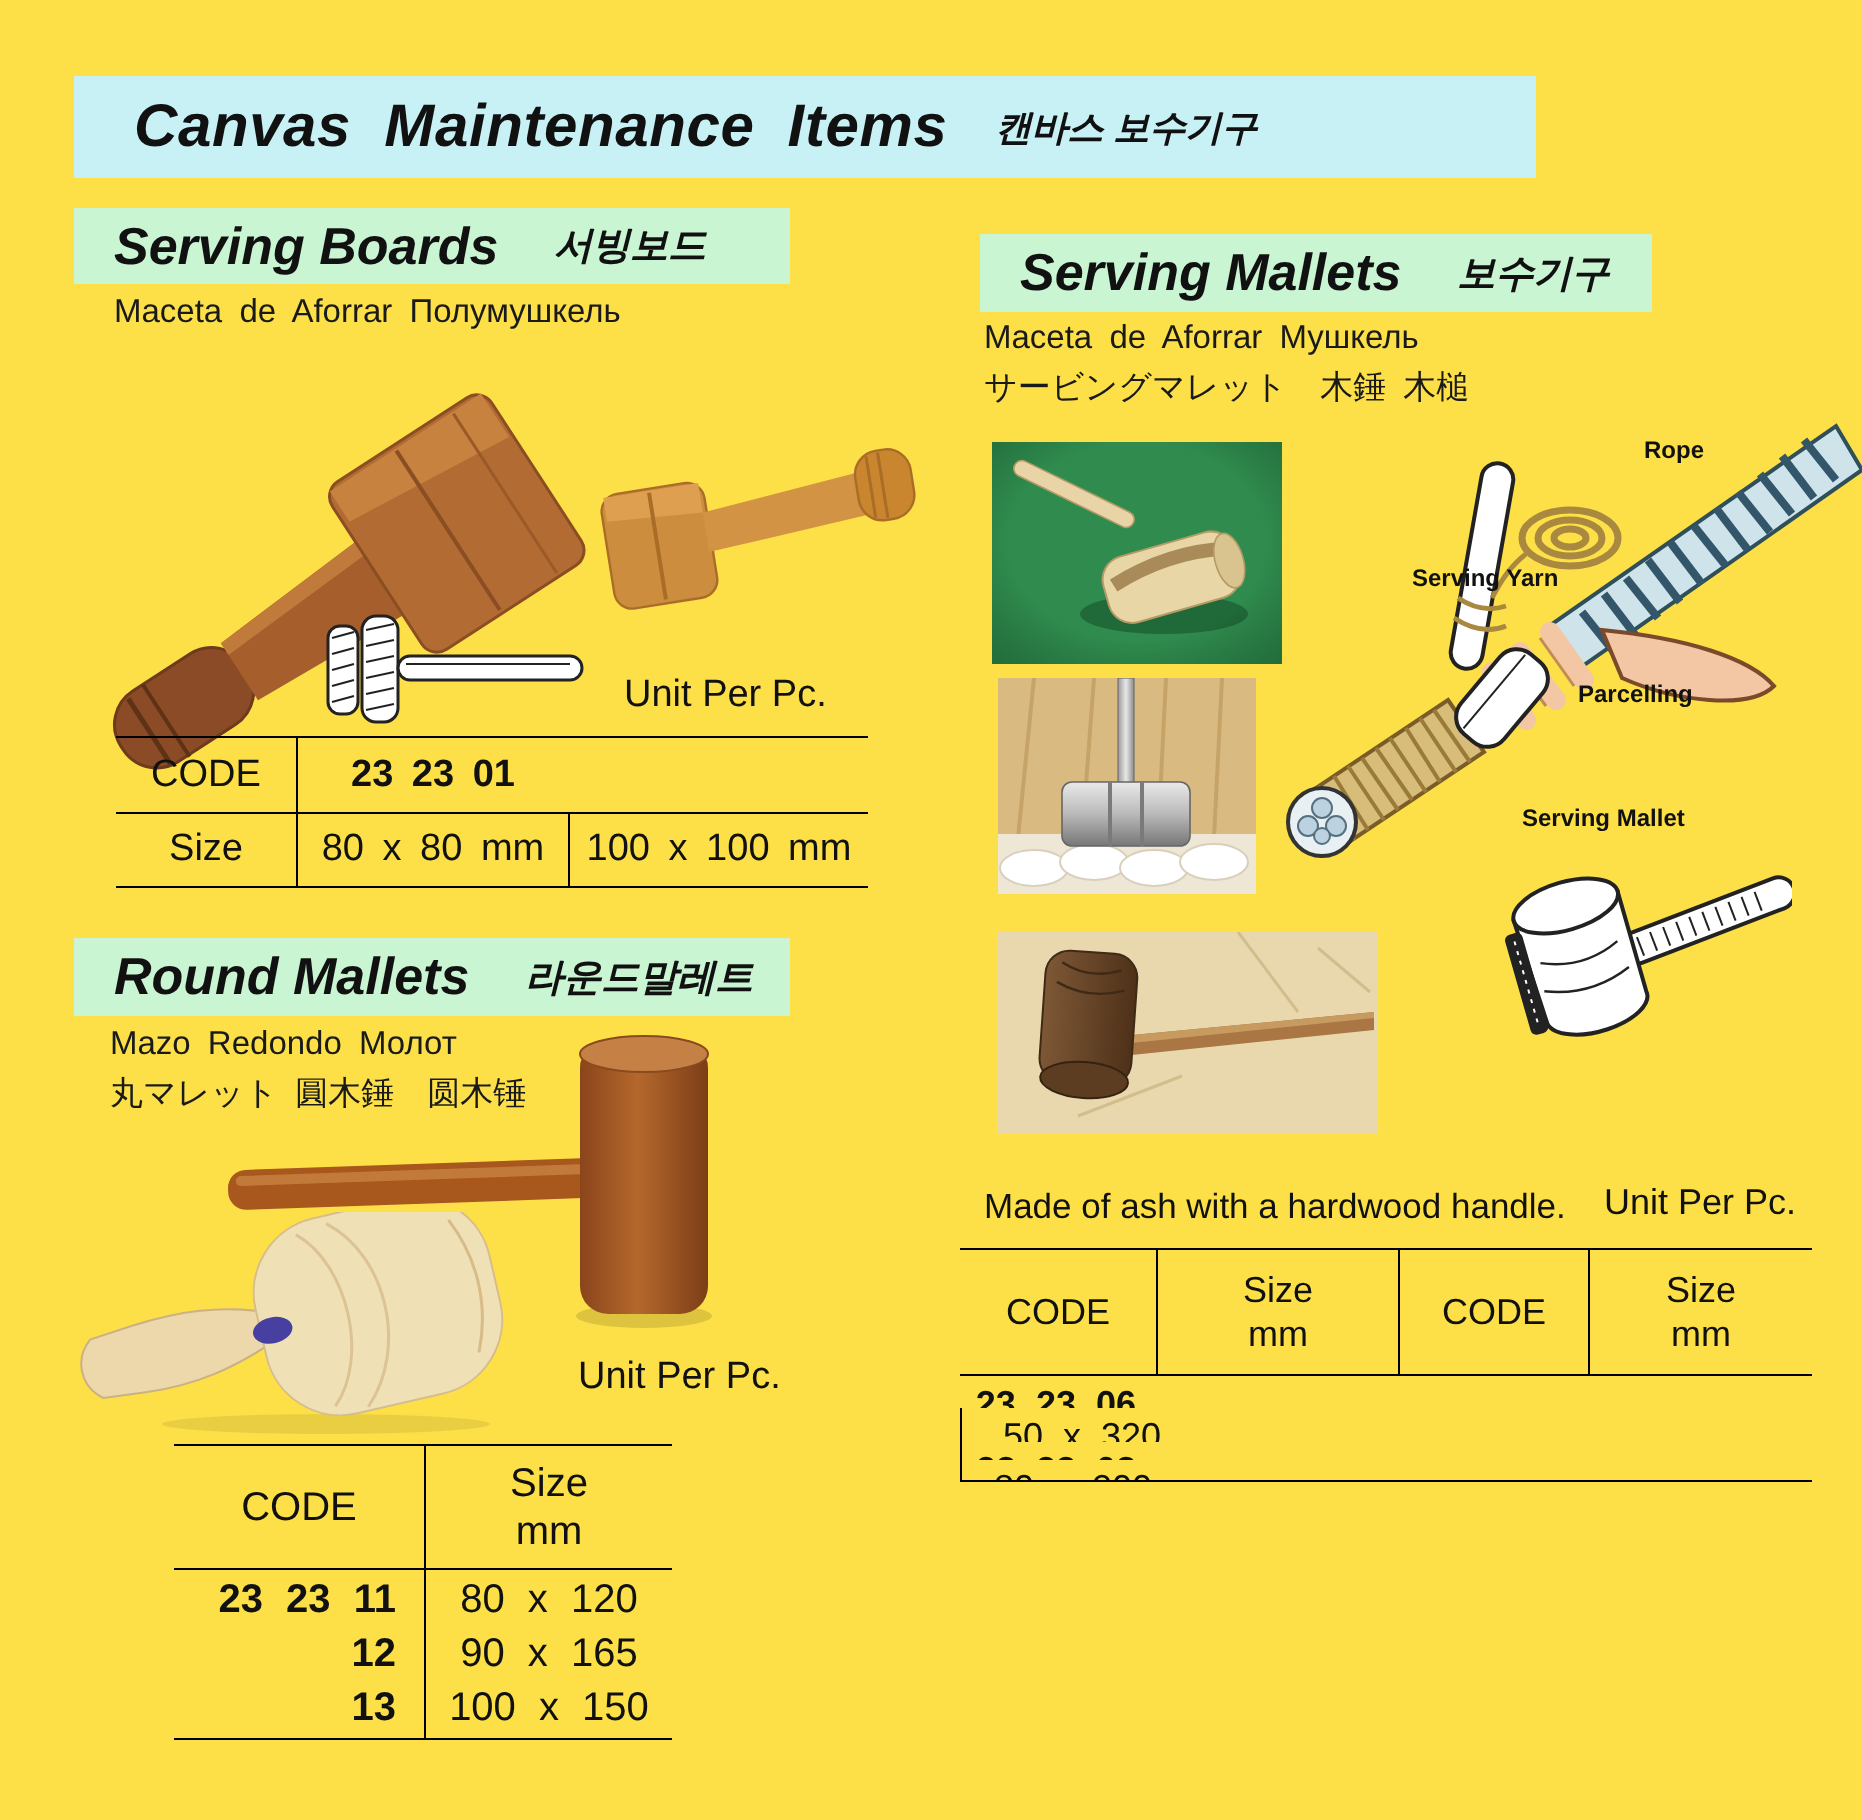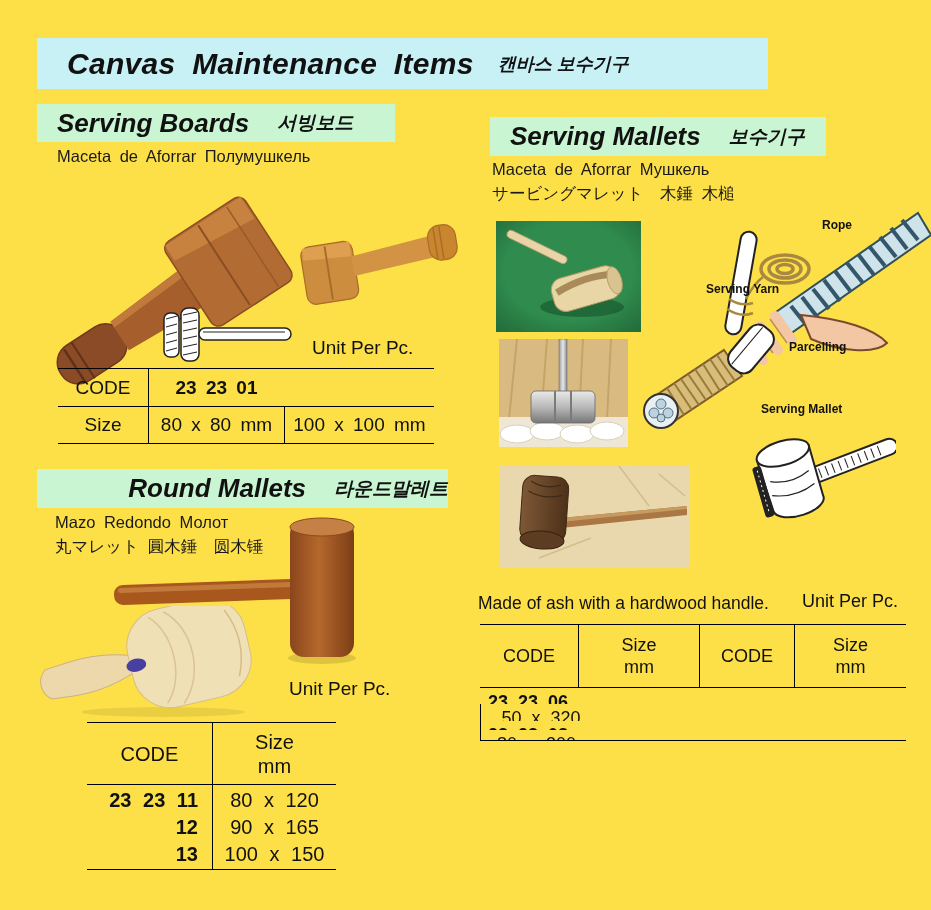--- a/index.html
+++ b/index.html
@@ -121,21 +121,21 @@
       <div class="tc c0">CODE</div>
       <div class="tc c1 bold">23 23 01</div>
     </div>
     <div class="trow">
       <div class="tc c0">Size</div>
       <div class="tc c1">80 x 80 mm</div>
       <div class="tc c2">100 x 100 mm</div>
     </div>
   </div>
 
-  <div class="abs sec-hdr" style="left:37px; top:469px; width:411px; height:39px;justify-content:flex-end;">
+  <div class="abs sec-hdr" style="left:37px; top:469px; width:358px; height:39px;">
     <span class="sec-en">Round Mallets</span>
     <span class="sec-ko">라운드말레트</span>
   </div>
   <div class="abs names" style="left:55px; top:513px;">Mazo Redondo  Молот</div>
   <div class="abs names" style="left:55px; top:536px;">丸マレット 圓木錘　圆木锤</div>
 
   <svg class="abs" style="left:112px; top:516px;" width="248" height="148" viewBox="0 0 248 148">
     <defs>
       <linearGradient id="tg" x1="0" y1="0" x2="1" y2="0">
         <stop offset="0" stop-color="#8a451b"></stop>
@@ -345,21 +345,21 @@
       <rect x="-34" y="-20" width="9" height="52" rx="3" fill="#222"></rect>
       <line x1="-29.5" y1="-16" x2="-29.5" y2="28" stroke="#fff" stroke-width="1" stroke-dasharray="2,3"></line>
     </g>
   </svg>
 
   <div class="dlabel" style="left:822px; top:218px;">Rope</div>
   <div class="dlabel" style="left:706px; top:242px;margin-top:40px;">Serving Yarn</div>
   <div class="dlabel" style="left:789px; top:340px;">Parcelling</div>
   <div class="dlabel" style="left:761px; top:402px;">Serving Mallet</div>
 
-  <div class="abs note" style="left:478px; top:593px;">Made of ash with a hardwood handle.</div>
+  <div class="abs note" style="left:492px; top:593px;">Made of ash with a hardwood handle.</div>
   <div class="abs unit" style="left:802px; top:591px; font-size:18px;">Unit Per Pc.</div>
 
   <div class="tbl t3">
     <div class="trow head">
       <div class="tc c0 pre">CODE</div>
       <div class="tc c1 pre">Size
 mm</div>
       <div class="tc c2 pre">CODE</div>
       <div class="tc c3 pre">Size
 mm</div>

